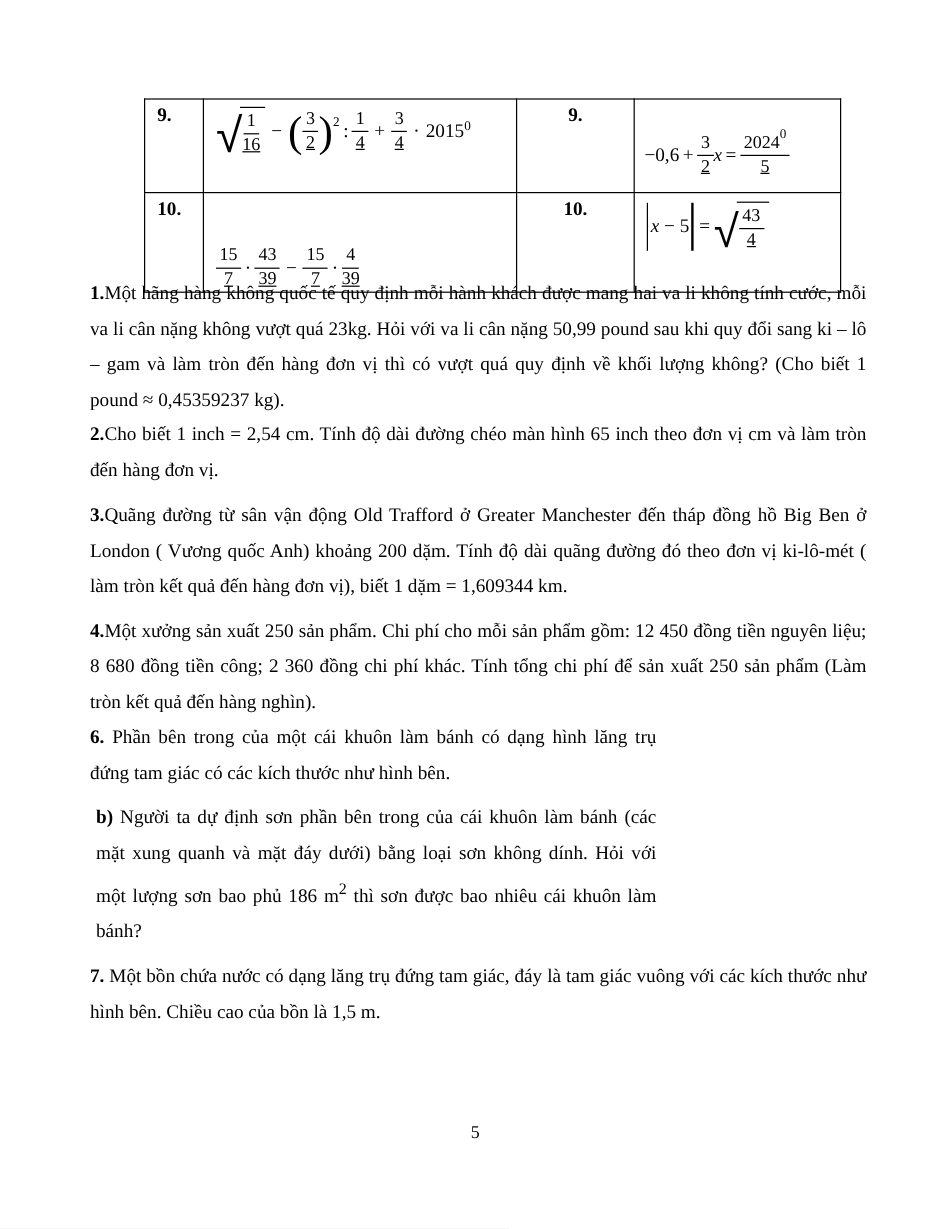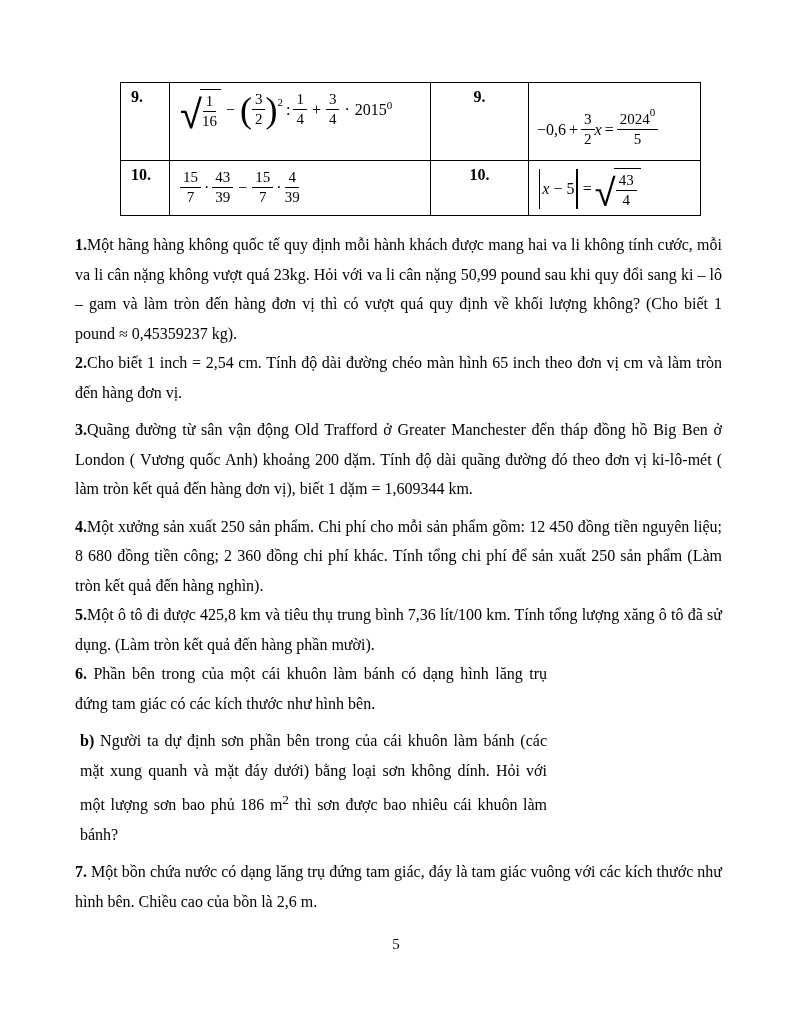--- a/index.html
+++ b/index.html
@@ -37,34 +37,34 @@
   
   .fx {
     display:inline-flex; align-items:center;
     font-family:"Liberation Serif","DejaVu Serif",serif;
     font-size:16px; white-space:nowrap;
   }
   .fx .op { margin:0 5px; }
   .fx .op-tight { margin:0 3px; }
   .frac { display:inline-flex; flex-direction:column; align-items:center; font-size:15px; line-height:1.15; }
   .frac .num { border-bottom:1px solid #000; padding:0 3px 1px; display:block; text-align:center; }
-  .frac .den { padding-top:1px; display:block; text-align:left; }
+  .frac .den { padding-top:1px; display:block; text-align:left;text-decoration:underline; }
   .sqrt { display:inline-flex; align-items:stretch; }
   .sqrt-sign { display:flex; align-items:flex-end; margin-right:-2px; }
   .sqrt-sign .tick { font-size:40px; line-height:0.82; font-family:"DejaVu Sans",sans-serif; font-weight:200; }
   .sqrt-sm .sqrt-sign .tick { font-size:38px; }
   .sqrt-body { border-top:1.4px solid #000; padding:3px 4px 0 2px; display:flex; align-items:center; }
   .bp { font-size:36px; line-height:0.9; font-weight:400; align-self:center; font-family:"Liberation Serif",serif; }
   .sup-high { font-size:11px; vertical-align:top; position:relative; top:-8px; }
   .sup { font-size:11px; vertical-align:top; position:relative; top:-5px; }
   .abs-bar { width:1.3px; background:#000; align-self:stretch; margin:1px 2px; }
   .mvar { font-style:italic; }
   .pad-f-l9 { padding:6px 0 0 10px; }
   .pad-f-r9 { padding:28px 0 0 8px; }
-  .pad-f-l10 { padding:7px 0 0 10px; }
+  .pad-f-l10 { padding:7px 0 0 10px;margin-top:36px; }
   .pad-f-r10 { padding:7px 0 0 8px; }
 
   
   .content {
     position:absolute; left:75px; top:230px; width:647px;
     font-size:16px; line-height:29.5px;
   }
   .content p { text-align:justify; }
   .pnum { font-weight:bold; }
   .mt8 { margin-top:8px; }
@@ -209,28 +209,27 @@
   <div class="content">
 
     <p><span class="pnum">1.</span><span>Một hãng hàng không quốc tế quy định mỗi hành khách được mang hai va li không tính cước, mỗi va li cân nặng không vượt quá 23kg. Hỏi với va li cân nặng 50,99 pound sau khi quy đổi sang ki – lô – gam và làm tròn đến hàng đơn vị thì có vượt quá quy định về khối lượng không? (Cho biết 1 pound ≈ 0,45359237 kg).</span></p>
 
     <p><span class="pnum">2.</span><span>Cho biết 1 inch = 2,54 cm. Tính độ dài đường chéo màn hình 65 inch theo đơn vị cm và làm tròn đến hàng đơn vị.</span></p>
 
     <p class="mt8"><span class="pnum">3.</span><span>Quãng đường từ sân vận động Old Trafford ở Greater Manchester đến tháp đồng hồ Big Ben ở London ( Vương quốc Anh)  khoảng 200 dặm. Tính độ dài quãng đường đó theo đơn vị ki-lô-mét ( làm tròn kết quả đến hàng đơn vị), biết 1 dặm = 1,609344 km.</span></p>
 
     <p class="mt8"><span class="pnum">4.</span><span>Một xưởng sản xuất 250 sản phẩm. Chi phí cho mỗi sản phẩm gồm: 12 450 đồng tiền nguyên liệu; 8 680 đồng tiền công; 2 360 đồng chi phí khác. Tính tổng chi phí để sản xuất 250 sản phẩm (Làm tròn kết quả đến hàng nghìn).</span></p>
 
-    <p><span class="pnum">5.</span><span>Một ô tô đi được 425,8 km và tiêu thụ trung bình 7,36 lít/100 km. Tính tổng lượng xăng ô tô đã sử dụng. (Làm tròn kết quả đến hàng phần mười).</span></p>
 
     <div class="prob6-row">
       <div class="prob6-text">
         <p><span class="pnum">6.</span><span> Phần bên trong của một cái khuôn làm bánh có dạng hình lăng trụ đứng tam giác có các kích thước như hình bên.</span></p>
         <p class="mt8 sub-item"><span class="pnum">b)</span><span>  Người ta dự định sơn phần bên trong của cái khuôn làm bánh (các mặt xung quanh và mặt đáy dưới) bằng loại sơn không dính. Hỏi với một lượng sơn bao phủ  186  m</span><sup>2</sup><span> thì sơn được bao nhiêu cái khuôn làm bánh?</span></p>
       </div>
     </div>
 
-    <p class="mt8"><span class="pnum">7.</span><span> Một bồn chứa nước có dạng lăng trụ đứng tam giác, đáy là tam giác  vuông với các kích thước như hình bên. Chiều cao của bồn là 2,6 m.</span></p>
+    <p class="mt8"><span class="pnum">7.</span><span> Một bồn chứa nước có dạng lăng trụ đứng tam giác, đáy là tam giác  vuông với các kích thước như hình bên. Chiều cao của bồn là 1,5 m.</span></p>
 
   </div>
 
   <div class="page-number">5</div>
 
 </div>
 
 </body></html>

